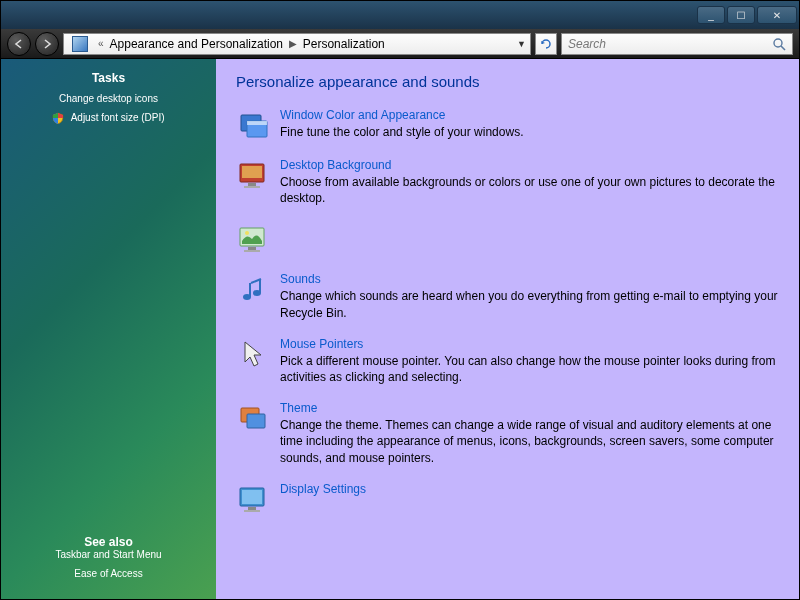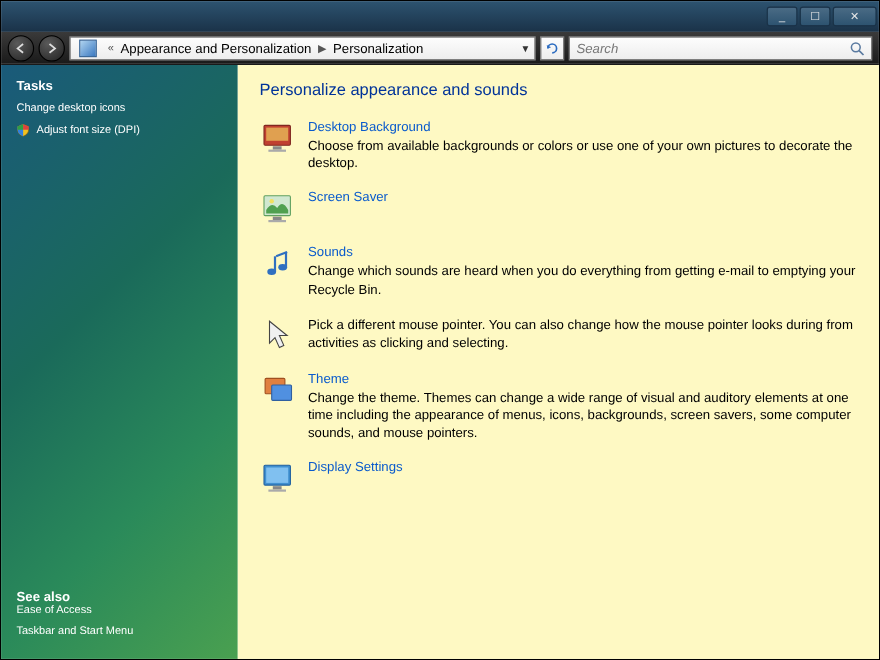--- a/index.html
+++ b/index.html
@@ -8,30 +8,30 @@
   .titlebar { height: 28px; background: linear-gradient(to bottom, #2d5370, #1a3248); display: flex; justify-content: flex-end; align-items: center; padding: 0 2px; gap: 2px; }
   .winbtn { width: 28px; height: 18px; background: linear-gradient(to bottom, #4a6b85, #2d5370); border: 1px solid #1a3248; border-radius: 3px; display: flex; align-items: center; justify-content: center; color: #e8e8e8; font-size: 10px; cursor: default; }
   .winbtn.close { width: 40px; }
   .navbar { height: 30px; background: linear-gradient(to bottom, #3a3a3a, #1a1a1a); display: flex; align-items: center; padding: 0 6px; gap: 4px; border-bottom: 1px solid #000; }
   .navarrow { width: 24px; height: 24px; border-radius: 50%; background: radial-gradient(circle at 35% 30%, #5a5a5a, #222); border: 1px solid #000; display: flex; align-items: center; justify-content: center; color: #ccc; }
   .crumb-icon { width: 16px; height: 16px; background: linear-gradient(135deg,#b0d4f0,#3a78c0); border:1px solid #2a5a90; margin: 0 4px; }
   .crumbbar { flex: 1; height: 22px; background: linear-gradient(to bottom, #fdfdfd, #ededed); border: 1px solid #888; display: flex; align-items: center; font-size: 12px; color: #000; padding-left: 4px; }
   .crumbbar .chev { margin: 0 6px; color: #555; font-size: 10px; }
   .crumbbar .dd { margin-left: auto; margin-right: 4px; color: #333; font-size: 9px; }
   .refresh { width: 22px; height: 22px; background: linear-gradient(to bottom, #fdfdfd, #ededed); border:1px solid #888; display:flex;align-items:center;justify-content:center;color:#2a6bc0;font-size:12px; }
-  .searchbar { width: 276px; height: 22px; background: linear-gradient(to bottom, #fdfdfd, #ededed); border:1px solid #888; display:flex; align-items:center; padding: 0 6px; color:#777; font-style: italic; justify-content: space-between; }
+  .searchbar { width: 232px; height: 22px; background: linear-gradient(to bottom, #fdfdfd, #ededed); border:1px solid #888; display:flex; align-items:center; padding: 0 6px; color:#777; font-style: italic; justify-content: space-between; }
   .searchbar .mag { font-style: normal; color:#5a7aa0; }
   .body { flex: 1; display: flex; overflow: hidden; }
-  .sidebar { width: 215px; background: linear-gradient(135deg, #1a5a7a 0%, #1a6a5a 40%, #2a8a5a 70%, #4aa050 100%); color: #fff; padding: 12px 14px; position: relative; display:flex; flex-direction:column; }
+  .sidebar { width: 215px; background: linear-gradient(135deg, #1a5a7a 0%, #1a6a5a 40%, #2a8a5a 70%, #4aa050 100%); color: #fff; padding: 12px 14px; position: relative; display:flex; flex-direction:column;align-items:center; }
   .sidebar h4 { font-size: 12px; font-weight: bold; margin-bottom: 8px; }
   .sidebar .link { font-size: 10px; margin-bottom: 8px; cursor: default; }
   .sidebar .link .shield { display:inline-block; width:12px; height:12px; vertical-align:middle; margin-right:4px; }
   .sidebar .spacer { flex: 1; }
   .sidebar .seealso { margin-bottom: 0; }
-  .main { flex:1; background:#fef9c3; padding: 14px 20px 14px 20px; overflow:auto; }
+  .main { flex:1; background:#c4b5fd; padding: 14px 20px 14px 20px; overflow:auto; }
   .main h1 { color:#003399; font-size:15px; font-weight:normal; margin-bottom:18px; }
   .item { display:flex; margin-bottom:16px; }
   .item .icon { width:34px; height:34px; flex-shrink:0; margin-right:10px; display:flex;align-items:center;justify-content:center; }
   .item .texts { flex:1; }
   .item .title { color:#0a5bcc; font-size:12px; margin-bottom:2px; cursor:default; }
   .item .desc { color:#000; font-size:12px; line-height:1.35; }
   svg { display:block; }
 </style>
 </head>
 <body>
@@ -99,30 +99,43 @@
               <path d="M6 1 L11 3 L11 6 Q11 10 6 12 Z M6 1 L1 3 L1 6 Q1 10 6 12" fill="none"></path>
               <path d="M6 1 L11 3 L11 6 L6 6 Z" fill="#e04040"></path>
               <path d="M6 6 L1 6 L1 3 L6 1 Z" fill="#30a040"></path>
             </svg>
         </span>
         <span>Adjust font size (DPI)</span>
       </div>
       <div class="spacer"></div>
       <h4 class="seealso">See also</h4>
       <div class="link">
+        <span>Taskbar and Start Menu</span>
+      </div>
+      <div class="link">
         <span>Ease of Access</span>
-      </div>
-      <div class="link">
-        <span>Taskbar and Start Menu</span>
       </div>
     </div>
 
     <div class="main">
       <h1>Personalize appearance and sounds</h1>
 
+      <div class="item">
+        <div class="icon">
+          <svg width="32" height="32">
+              <rect x="4" y="6" width="20" height="16" rx="1" fill="#3a78d0" stroke="#205090"></rect>
+              <rect x="10" y="12" width="20" height="16" rx="1" fill="#5a98f0" stroke="#3070c0"></rect>
+              <rect x="10" y="12" width="20" height="4" fill="#fff" opacity="0.6"></rect>
+            </svg>
+        </div>
+        <div class="texts">
+          <div class="title">Window Color and Appearance</div>
+          <div class="desc">Fine tune the color and style of your windows.</div>
+        </div>
+      </div>
 
       <div class="item">
         <div class="icon">
           <svg width="32" height="32">
               <rect x="3" y="5" width="24" height="18" rx="1" fill="#c04030" stroke="#802820"></rect>
               <rect x="5" y="7" width="20" height="12" fill="#e0a050"></rect>
               <rect x="11" y="24" width="8" height="3" fill="#888"></rect>
               <rect x="7" y="27" width="16" height="2" fill="#aaa"></rect>
             </svg>
         </div>
@@ -136,21 +149,20 @@
         <div class="icon">
           <svg width="32" height="32">
               <rect x="3" y="5" width="24" height="18" rx="1" fill="#d0e8d0" stroke="#60a060"></rect>
               <path d="M5 18 Q10 10 15 16 Q20 8 25 18 L25 21 L5 21 Z" fill="#50a050"></path>
               <circle cx="10" cy="10" r="2" fill="#f0e060"></circle>
               <rect x="11" y="24" width="8" height="3" fill="#888"></rect>
               <rect x="7" y="27" width="16" height="2" fill="#aaa"></rect>
             </svg>
         </div>
         <div class="texts">
-          <div class="title">Screen Saver</div>
         </div>
       </div>
 
       <div class="item">
         <div class="icon">
           <svg width="32" height="32">
               <ellipse cx="10" cy="24" rx="4" ry="3" fill="#3070c0"></ellipse>
               <rect x="12" y="10" width="2" height="14" fill="#3070c0"></rect>
               <ellipse cx="20" cy="20" rx="4" ry="3" fill="#3070c0"></ellipse>
               <rect x="22" y="6" width="2" height="14" fill="#3070c0"></rect>
@@ -163,20 +175,21 @@
         </div>
       </div>
 
       <div class="item">
         <div class="icon">
           <svg width="32" height="32">
               <path d="M8 4 L8 24 L13 19 L17 28 L21 26 L17 17 L24 17 Z" fill="#f0f0f0" stroke="#444" stroke-width="1"></path>
             </svg>
         </div>
         <div class="texts">
+          <div class="title">Mouse Pointers</div>
           <div class="desc">Pick a different mouse pointer. You can also change how the mouse pointer looks during from activities as clicking and selecting.</div>
         </div>
       </div>
 
       <div class="item">
         <div class="icon">
           <svg width="32" height="32">
               <rect x="4" y="6" width="18" height="14" rx="1" fill="#e08040" stroke="#a05020"></rect>
               <rect x="10" y="12" width="18" height="14" rx="1" fill="#5090e0" stroke="#3060a0"></rect>
             </svg>

